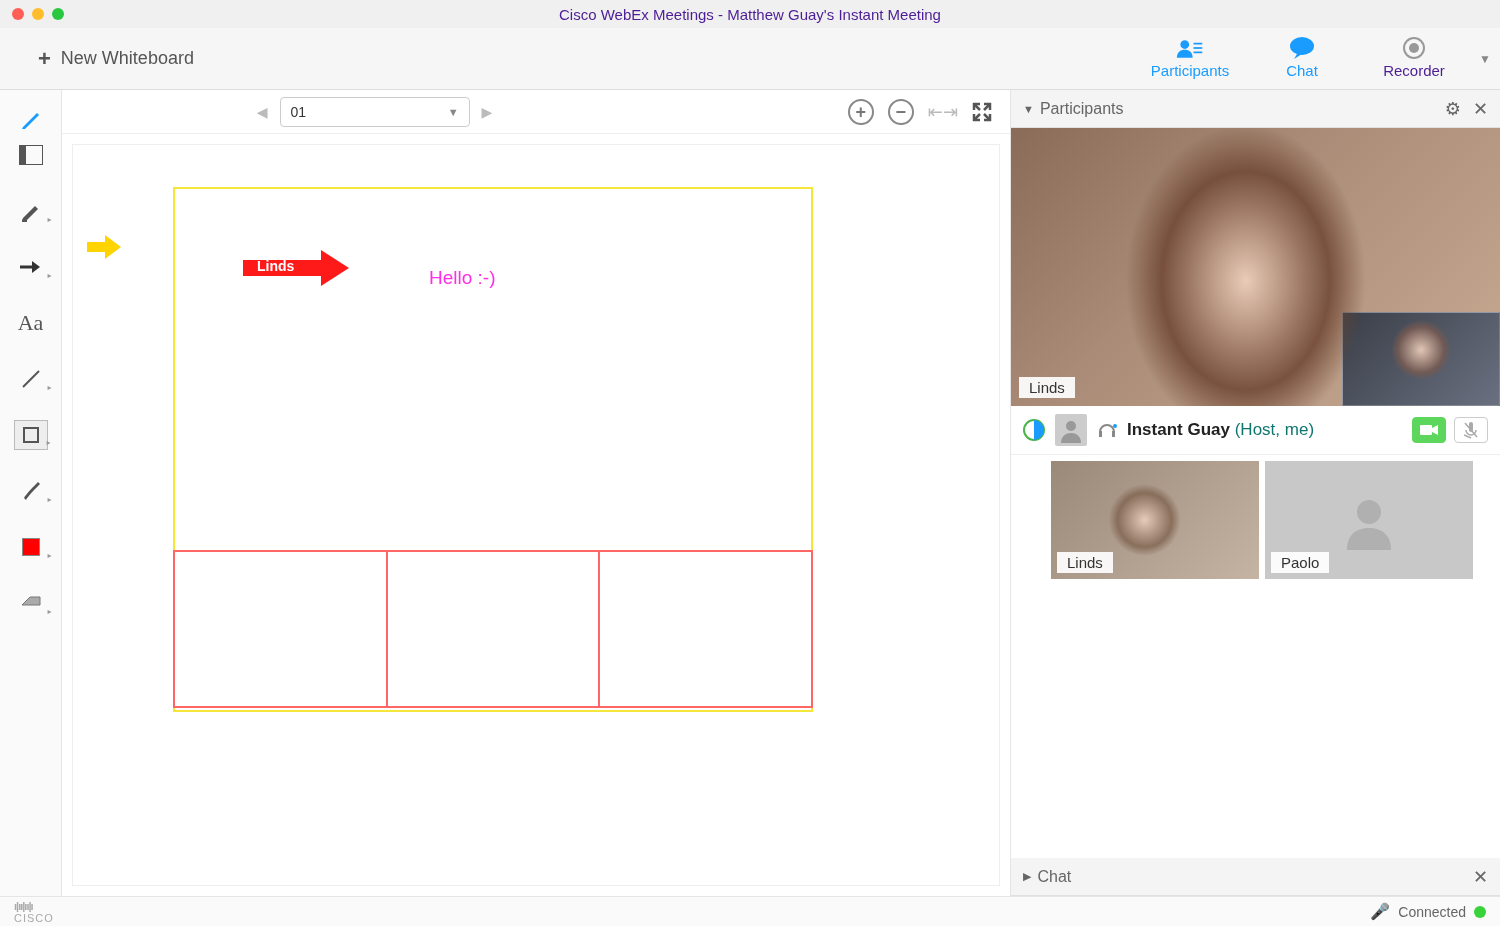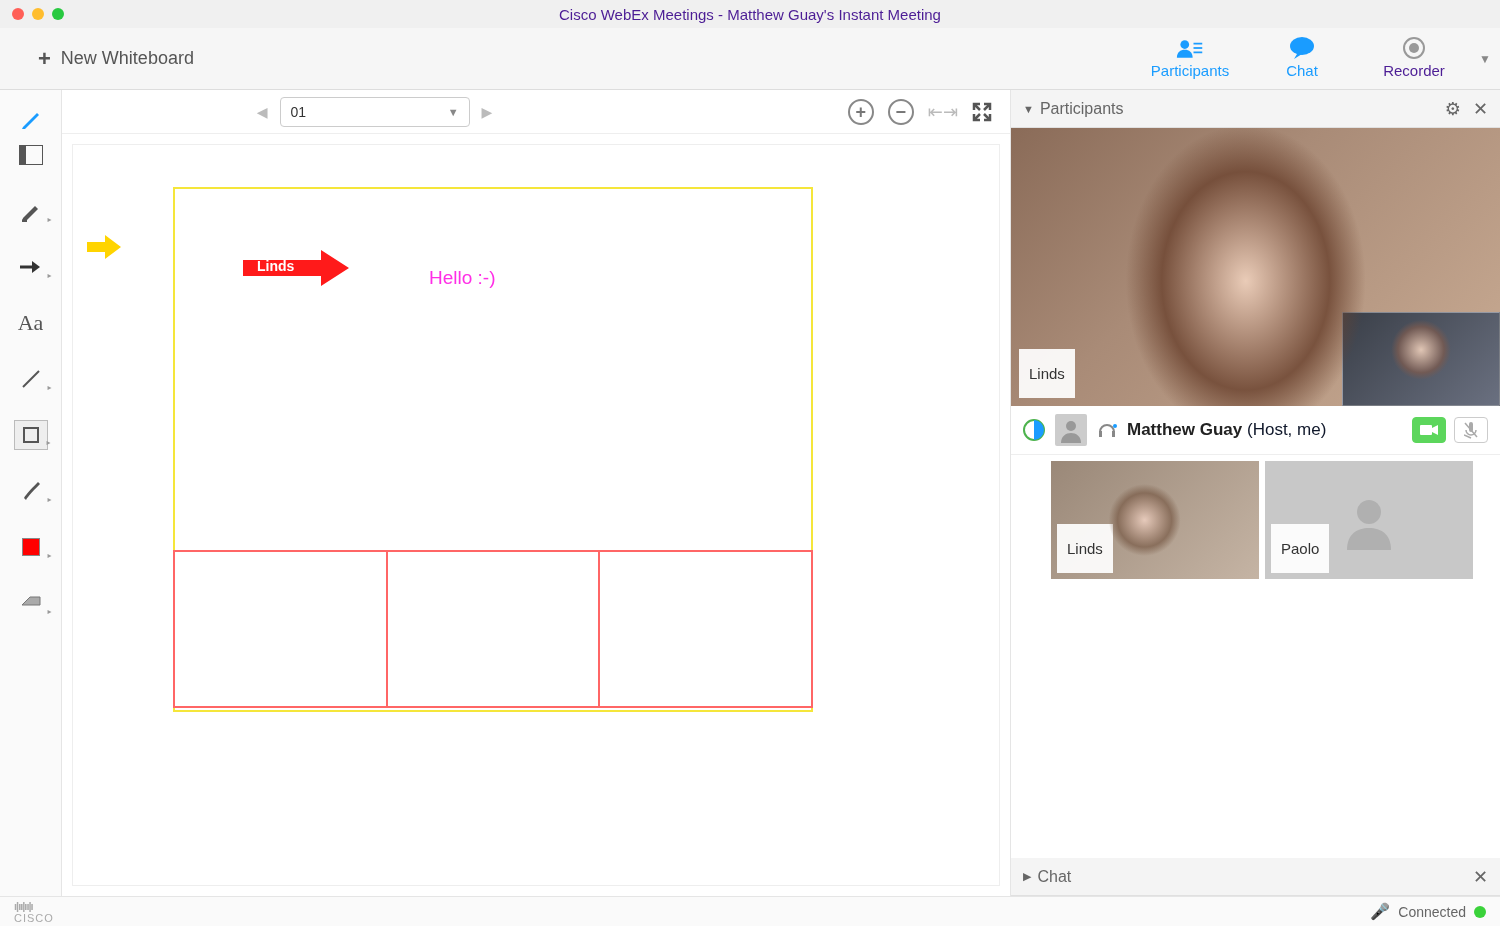--- a/index.html
+++ b/index.html
@@ -55,28 +55,28 @@
  
 .rightpanel { width: 490px; background: #fff; border-left: 1px solid #e5e5e5; display: flex; flex-direction: column; }
 .panelhdr { height: 38px; display: flex; align-items: center; padding: 0 12px; background: #f4f4f4; border-bottom: 1px solid #e0e0e0; color: #666; font-size: 16px; }
 .panelhdr .caret { margin-right: 6px; font-size: 11px; }
 .panelhdr .gear { margin-left: auto; margin-right: 12px; font-size: 18px; }
 .panelhdr .x { font-size: 18px; cursor: pointer; }
 
 .videobox { position: relative; background: #333; }
 .mainvideo { width: 100%; height: 278px; background: linear-gradient(135deg, #8a6b58 0%, #a98b77 40%, #c9ab93 100%); position: relative; }
 .mainvideo::after { content: ""; position: absolute; inset: 0; background: radial-gradient(ellipse 200px 260px at 48% 55%, rgba(240,210,190,0.9) 0%, rgba(110,70,50,0.85) 42%, rgba(80,60,50,0) 60%); }
-.namechip { position: absolute; background: rgba(255,255,255,0.92); padding: 16px 10px; font-size: 15px; color: #333; }
+.namechip { position: absolute; background: rgba(255,255,255,0.92); padding: 2px 10px; font-size: 15px; color: #333; }
 .pip { position: absolute; right: 0; bottom: 0; width: 158px; height: 94px; background: linear-gradient(135deg, #3a3f48, #6a7080); border: 1px solid rgba(255,255,255,0.3); }
 .pip::after { content: ""; position: absolute; inset: 0; background: radial-gradient(circle 46px at 50% 40%, rgba(240,210,190,0.9) 0%, rgba(120,90,80,0.8) 50%, transparent 65%); }
 
 .hostrow { display: flex; align-items: center; padding: 8px 12px; gap: 10px; border-bottom: 1px solid #eee; }
 .hostrow .av { width: 32px; height: 32px; background: #ccc; border-radius: 2px; display: flex; align-items: center; justify-content: center; }
 .hostrow .name { font-size: 17px; font-weight: bold; color: #222; }
-.hostrow .suffix { color: #0f172a; font-weight: normal; }
+.hostrow .suffix { color: #0f766e; font-weight: normal; }
 .hostrow .ctrls { margin-left: auto; display: flex; gap: 8px; }
 .ctrlbtn { width: 34px; height: 26px; border: 1px solid #ccc; border-radius: 4px; display: flex; align-items: center; justify-content: center; }
 .ctrlbtn.cam { background: #5cd65c; color: #fff; border-color: #5cd65c; }
 .thumbs { display: flex; gap: 6px; padding: 6px 0 6px 40px; }
 .thumb { width: 208px; height: 118px; background: linear-gradient(135deg, #9a8878, #c5b4a4); position: relative; }
 .thumb.ph { background: #c8c8c8; display: flex; align-items: center; justify-content: center; }
 .thumb::after { content: ""; position: absolute; inset: 0; background: radial-gradient(circle 60px at 45% 50%, rgba(240,210,195,0.85) 0%, rgba(120,90,70,0.7) 45%, transparent 60%); }
 .thumb.ph::after { display: none; }
 
 .chathdr { margin-top: auto; }
@@ -269,21 +269,21 @@
             <circle cx="13" cy="9" r="5" fill="#999"></circle>
             <path d="M3 26c0-7 5-10 10-10s10 3 10 10" fill="#999"></path>
           </svg>
       </div>
       <svg width="20" height="20" viewBox="0 0 20 20">
           <path d="M3 12 A7 7 0 0 1 17 12" fill="none" stroke="#888" stroke-width="2"></path>
           <rect x="2" y="11" width="3" height="6" fill="#888"></rect>
           <rect x="15" y="11" width="3" height="6" fill="#888"></rect>
           <circle cx="18" cy="6" r="2" fill="#1a9cff"></circle>
         </svg>
-      <span class="name"><span>Matthew Guay</span> <span class="suffix">(Host, me)</span></span>
+      <span class="name"><span>Instant Guay</span> <span class="suffix">(Host, me)</span></span>
       <div class="ctrls">
         <div class="ctrlbtn cam">
             <svg width="18" height="12" viewBox="0 0 18 12">
               <rect x="0" y="1" width="12" height="10" rx="1" fill="#fff"></rect>
               <path d="M12 4 L18 1 L18 11 L12 8 Z" fill="#fff"></path>
             </svg>
           </div>
         <div class="ctrlbtn">
             <svg width="14" height="18" viewBox="0 0 14 18">
               <rect x="5" y="1" width="4" height="10" rx="2" fill="#aaa"></rect>

